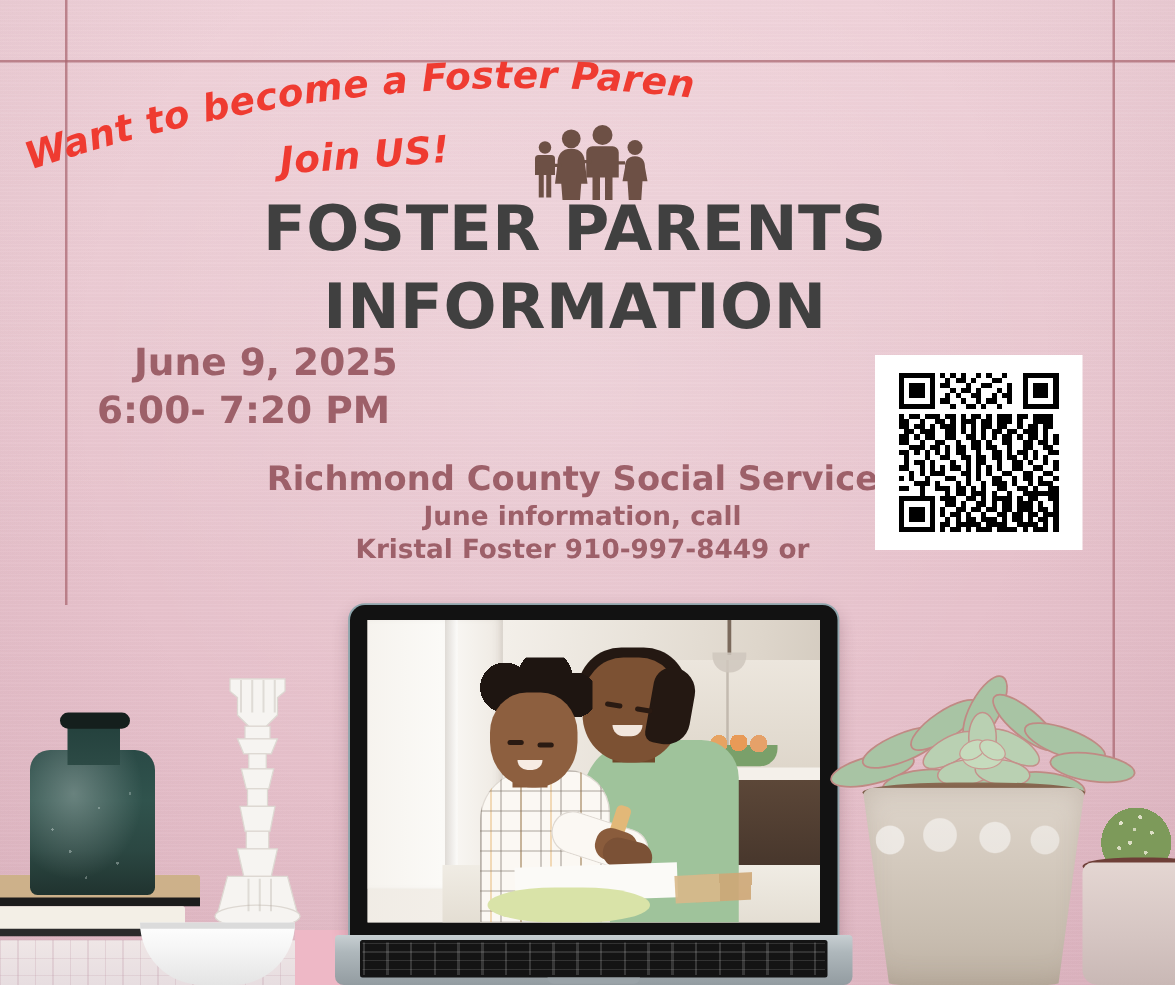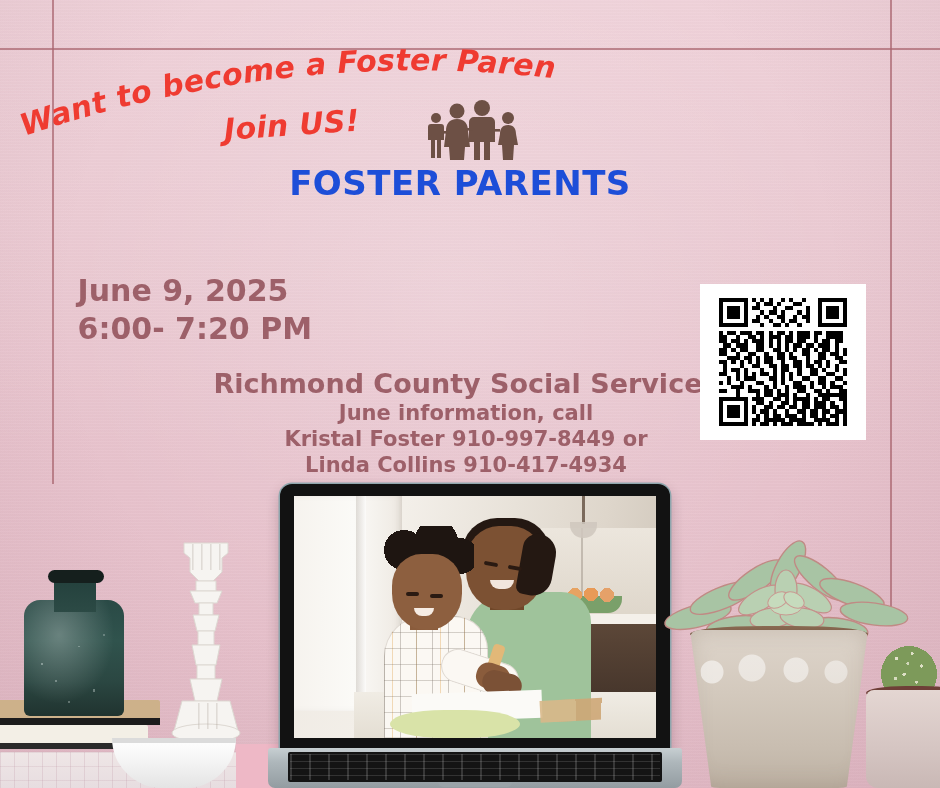--- a/index.html
+++ b/index.html
@@ -72,35 +72,35 @@
   .family{
     position:absolute;left:424px;top:98px;width:100px;height:62px;
   }
   .family svg{width:100%;height:100%;}
 
   
   .title{
     position:absolute;left:200px;top:152px;width:520px;
     text-align:center;
     font-family:"DejaVu Sans","Liberation Sans",sans-serif;
-    color:#1d4ed8;font-weight:bold;
-    font-size:34px;line-height:62px;letter-spacing:.5px;
+    color:#404040;font-weight:bold;
+    font-size:50px;line-height:62px;letter-spacing:.5px;
   }
   .title .l1{display:block;}
   .title .l2{display:block;}
   .title .l3{display:block;}
 
   
   .datetime{
     position:absolute;left:48px;top:272px;width:270px;
     font-family:"DejaVu Sans","Liberation Sans",sans-serif;
     font-weight:bold;color:#9d6069;
     font-size:30px;line-height:38px;
   }
-  .datetime .d1{display:block;text-align:center;}
+  .datetime .d1{display:block;text-align:right;}
   .datetime .d2{display:block;text-align:right;padding-right:6px;}
 
   
   .org{
     position:absolute;left:186px;top:367px;width:560px;
     text-align:center;
     font-family:"DejaVu Sans","Liberation Sans",sans-serif;
     font-weight:bold;color:#9d6069;font-size:27px;line-height:33px;
   }
   .contact{
@@ -468,33 +468,33 @@
 
         <rect x="19" y="33" width="6" height="2.6"></rect>
         <rect x="43" y="30" width="6" height="2.6"></rect>
         <rect x="70" y="31" width="6" height="2.6"></rect>
       </g>
     </svg>
   </div>
 
   <div class="title">
     <span class="l1">FOSTER PARENTS</span>
+    <span class="l2">INFORMATION</span>
   </div>
 
   <div class="datetime">
     <span class="d1">June 9, 2025</span>
     <span class="d2">6:00- 7:20 PM</span>
   </div>
 
   <div class="org">Richmond County Social Services</div>
 
   <div class="contact">
     <span>June information, call</span>
     <span>Kristal Foster 910-997-8449 or</span>
-    <span>Linda Collins 910-417-4934</span>
   </div>
 
 
   <div class="qr-card">
     <svg viewBox="0 0 33 33" shape-rendering="crispEdges">
       <rect width="33" height="33" fill="#ffffff"></rect>
       <g fill="#000000">
 
         <rect x="1" y="1" width="7" height="1"></rect>
           <rect x="1" y="7" width="7" height="1"></rect>

